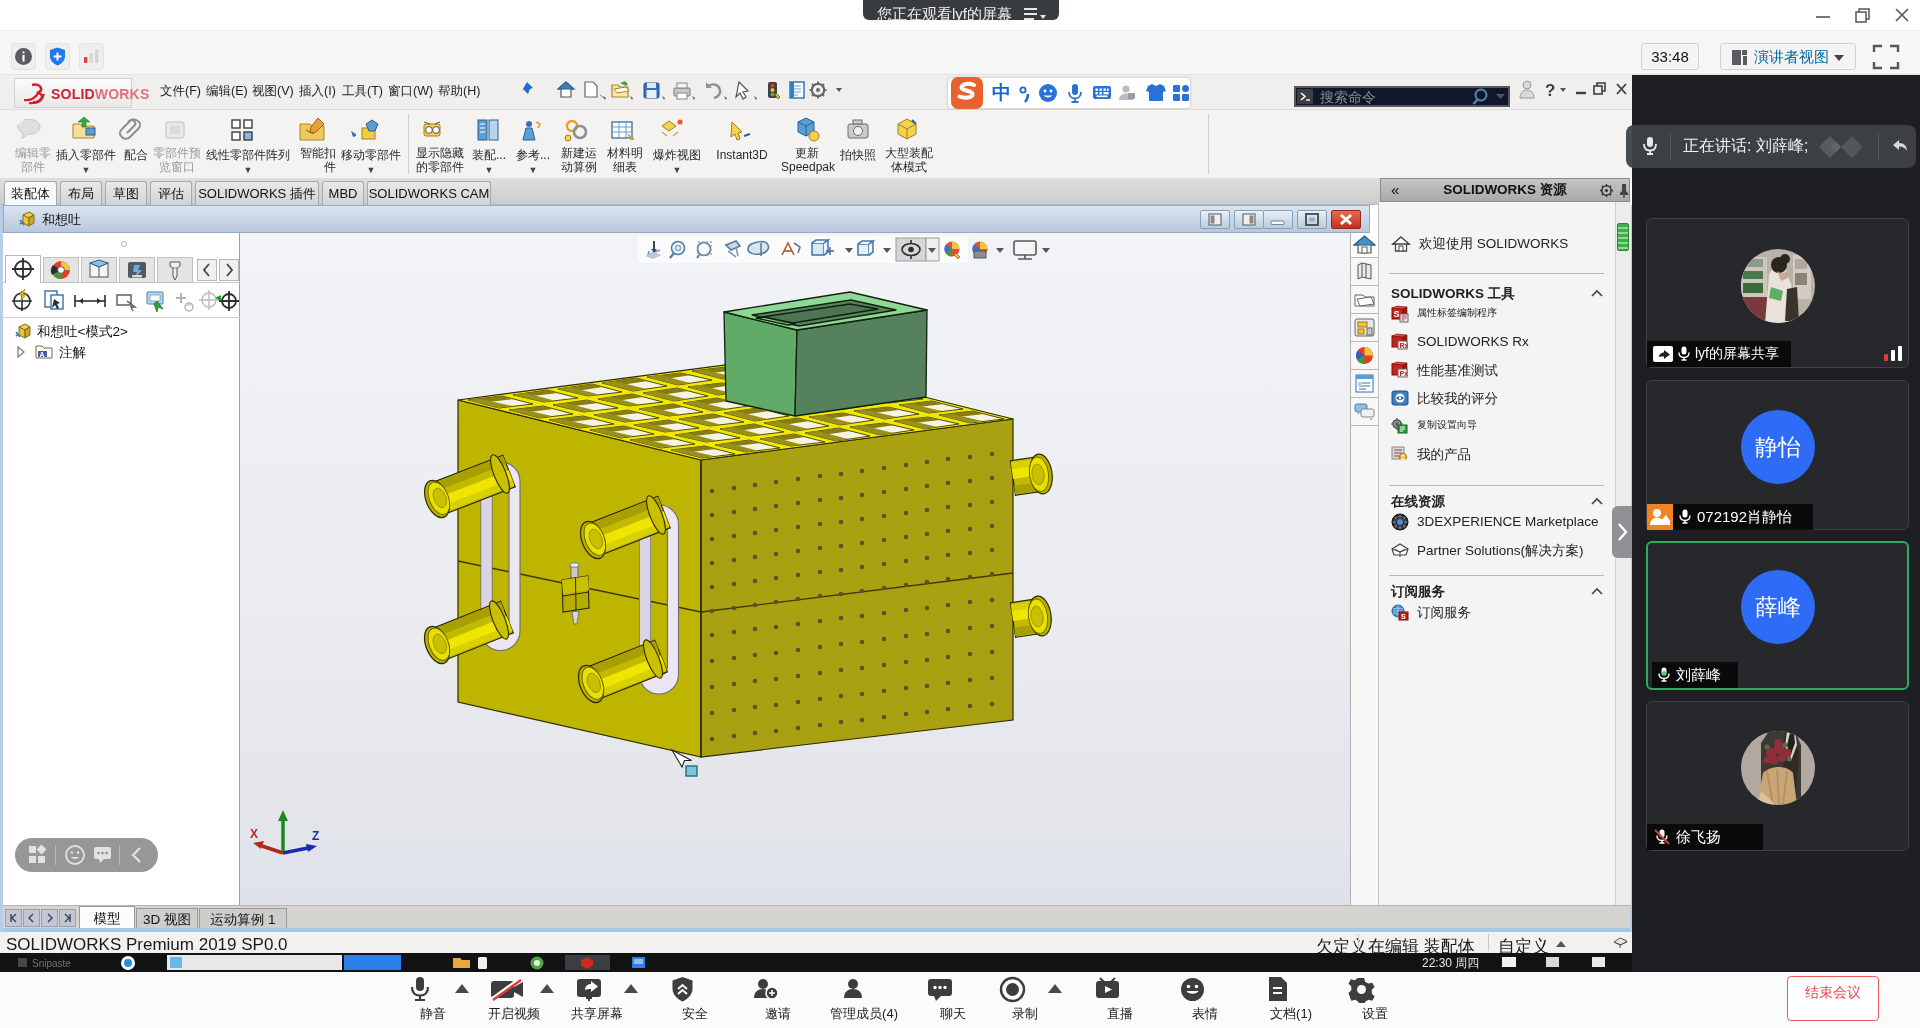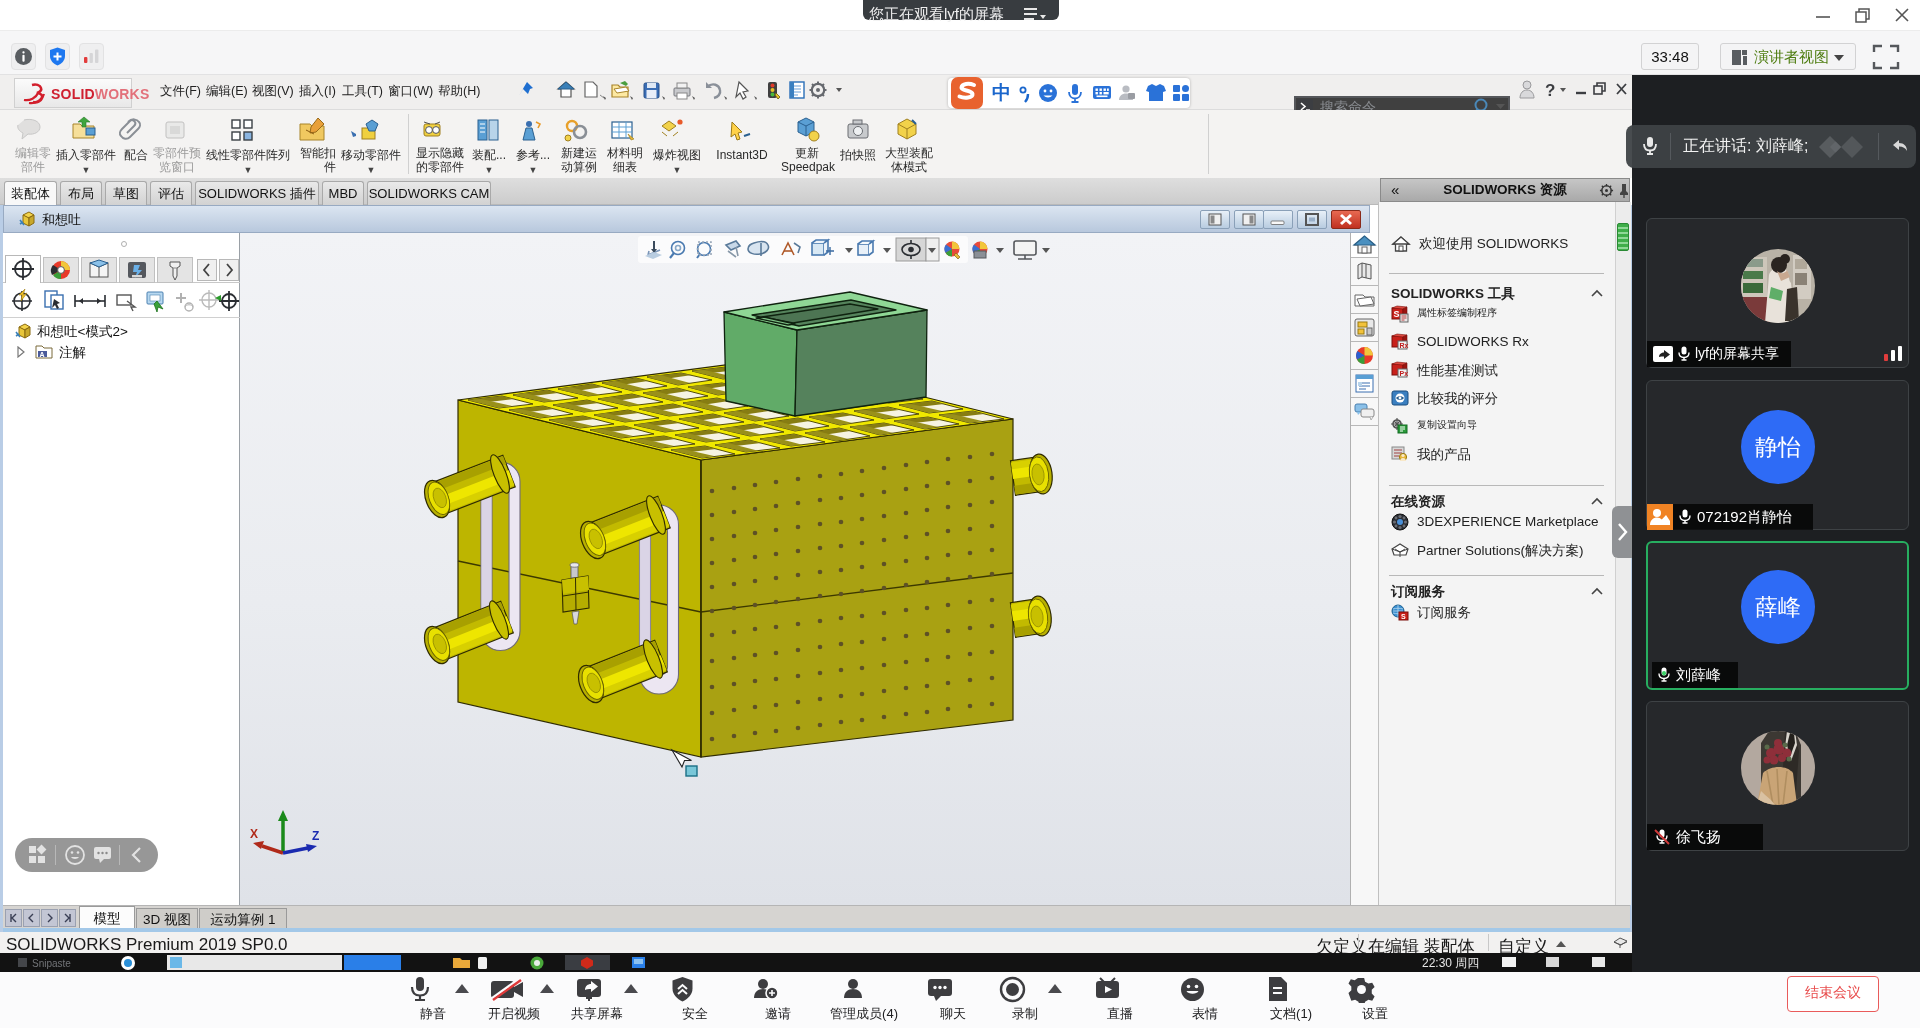--- a/index.html
+++ b/index.html
@@ -2,21 +2,21 @@
 <html><head>
 <meta charset="utf-8">
 <style>
 * { margin:0; padding:0; box-sizing:border-box; }
 html,body { width:1920px; height:1028px; overflow:hidden; font-family:"Liberation Sans", sans-serif; }
 #root { position:absolute; left:0; top:0; width:1920px; height:1028px; background:#fff; }
 .abs { position:absolute; }
 
 
 #row1 { left:0; top:0; width:1920px; height:30px; background:#ffffff; }
-#tooltip { left:863px; top:0; width:196px; height:20px; background:#383c40; border-radius:0 0 6px 6px; color:#f0f0f0; font-size:15px; line-height:28px; text-align:left; padding-left:6px; }
+#tooltip { left:863px; top:0; width:196px; height:20px; background:#383c40; border-radius:0 0 6px 6px; color:#f0f0f0; font-size:15px; line-height:28px; text-align:left; padding-left:14px; }
 #row2 { left:0; top:30px; width:1920px; height:45px; background:#f6f6f7; border-top:1px solid #ececec; border-bottom:1px solid #e2e2e3; }
 .r2btn { top:43px; width:25px; height:27px; background:#efeff0; border:1px solid #e2e2e3; border-radius:4px; }
 
 
 #swtitle { left:0; top:75px; width:1632px; height:35px; background:#f0efee; border-bottom:1px solid #dcdcdc; }
 .menu { top:83px; font-size:12.5px; color:#222; }
 #swlogo { left:14px; top:78px; width:118px; height:30px; background:linear-gradient(#fbfbfb,#e8e8e8); border:1px solid #d0d0d0; }
 #ribbon { left:0; top:110px; width:1632px; height:68px; background:#f4f3f2; }
 .rlabel { position:absolute; font-size:12px; color:#2a2a2a; text-align:center; line-height:14px; }
 .rlabel.gray { color:#9b9b9b; }
@@ -35,21 +35,21 @@
 
 #tpicons { left:1350px; top:233px; width:28px; height:672px; background:#f7f7f7; border-left:1px solid #b0b0b0;}
 #tpanel { left:1378px; top:202px; width:252px; height:703px; background:#f4f4f4; border-left:1px solid #c0c0c0; }
 
 
 #btabs { left:3px; top:905px; width:1627px; height:25px; background:#d6d4d1; border-top:1px solid #b5b5b5;}
 #statusbar { left:0; top:932px; width:1632px; height:21px; background:#f2f1f0; font-size:17px; color:#1a1a1a; }
 #taskbar { left:0; top:953px; width:1632px; height:19px; background:#121212; }
 #mtoolbar { left:0; top:972px; width:1920px; height:56px; background:#fbfbfc; }
 .mlabel { position:absolute; top:33px; font-size:13px; color:#202022; text-align:right; }
-#endbtn { left:1787px; top:976px; width:92px; height:36px; border:1px solid #e95b5b; border-radius:4px; color:#e84c4c; font-size:14px; text-align:center; line-height:30px; background:#fff; }
+#endbtn { left:1787px; top:976px; width:92px; height:45px; border:1px solid #e95b5b; border-radius:4px; color:#e84c4c; font-size:14px; text-align:center; line-height:30px; background:#fff; }
 
 
 #sidebar { left:1632px; top:75px; width:288px; height:897px; background:#1d1f22; }
 #speakbar { left:1626px; top:125px; width:290px; height:43px; background:rgba(62,66,70,0.95); border-radius:8px; color:#eee; }
 .tile { position:absolute; left:1646px; width:263px; height:150px; background:#26282b; border:1px solid #3e4245; border-radius:6px; }
 .tlabel { position:absolute; background:rgba(0,0,0,0.75); color:#fff; font-size:15px; height:26px; display:flex; align-items:center; }
 .avatar { position:absolute; width:74px; height:74px; border-radius:50%; background:#2e6bf6; color:#fff; font-size:23px; display:flex; align-items:center; justify-content:center; }
 </style>
 </head>
 <body>
@@ -82,21 +82,21 @@
         <rect x="4" y="13" width="3.4" height="6" rx="1" fill="#e23c3c"></rect>
         <rect x="9.5" y="9" width="3.4" height="10" rx="1" fill="#d5d5d7"></rect>
         <rect x="15" y="5.5" width="3.4" height="13.5" rx="1" fill="#d5d5d7"></rect>
       </svg></div>
   <div class="abs" style="left:1641px;top:43px;width:58px;height:27px;background:#f4f4f5;border:1px solid #d2d2d3;border-radius:3px;font-size:15px;color:#111;text-align:center;line-height:25px;">33:48</div>
   <div class="abs" style="left:1720px;top:43px;width:136px;height:27px;background:#f4f4f5;border:1px solid #d2d2d3;border-radius:3px;">
     <svg class="abs" style="left:10px;top:5px;" width="17" height="17" viewBox="0 0 17 17">
         <path d="M1 1h9v15H1z M12 7h4v9h-4z" fill="#595d61"></path>
         <rect x="11" y="1" width="5" height="5" fill="#595d61"></rect>
       </svg>
-    <span class="abs" style="left:33px;top:4px;font-size:15px;color:#4d7c0f;">演讲者视图</span>
+    <span class="abs" style="left:33px;top:4px;font-size:15px;color:#0369a1;">演讲者视图</span>
     <svg class="abs" style="left:113px;top:11px;" width="10" height="6">
         <path d="M0 0l5 6 5-6z" fill="#444"></path>
       </svg>
   </div>
   <svg class="abs" style="left:1872px;top:44px;" width="28" height="26" viewBox="0 0 28 26">
     <path d="M2 8V2h8M18 2h8v6M26 18v6h-8M10 24H2v-6" fill="none" stroke="#55585c" stroke-width="2.4"></path>
   </svg>
 
   <div class="abs" id="swtitle"></div>
   <div class="abs" id="swlogo">
@@ -199,21 +199,21 @@
       <path d="M158 5l4-2 4 2 4-2 4 2 2 5-3 1v9h-14v-9l-3-1z" fill="#2a72d8"></path>
       <g fill="#2a72d8">
           <rect x="183" y="4" width="7" height="7" rx="1"></rect>
           <rect x="192" y="4" width="7" height="7" rx="3.5"></rect>
           <rect x="183" y="13" width="7" height="7" rx="1"></rect>
           <rect x="192" y="13" width="7" height="7" rx="1"></rect>
         </g>
     </g>
   </svg>
 
-  <div class="abs" style="left:1294px;top:96px;width:216px;height:21px;background:#404040;border:2px solid #55575b;">
+  <div class="abs" style="left:1294px;top:86px;width:216px;height:21px;background:#0f172a;border:2px solid #55575b;">
     <div class="abs" style="left:1px;top:1px;width:16px;height:15px;background:#3c3e42;"><svg width="16" height="15">
           <path d="M4 4l4 3.5L4 11" stroke="#fff" stroke-width="1.6" fill="none"></path>
           <path d="M9 11h4" stroke="#fff" stroke-width="1.4"></path>
         </svg></div>
     <span class="abs" style="left:24px;top:1px;font-size:14px;color:#8a8d92;">搜索命令</span>
     <svg class="abs" style="left:176px;top:-1px;" width="22" height="22">
         <circle cx="9" cy="8" r="5.5" fill="none" stroke="#4a88b8" stroke-width="2"></circle>
         <path d="M5.5 12.5L1.5 17" stroke="#4a88b8" stroke-width="2.4"></path>
       </svg>
     <svg class="abs" style="left:200px;top:6px;" width="10" height="6">

